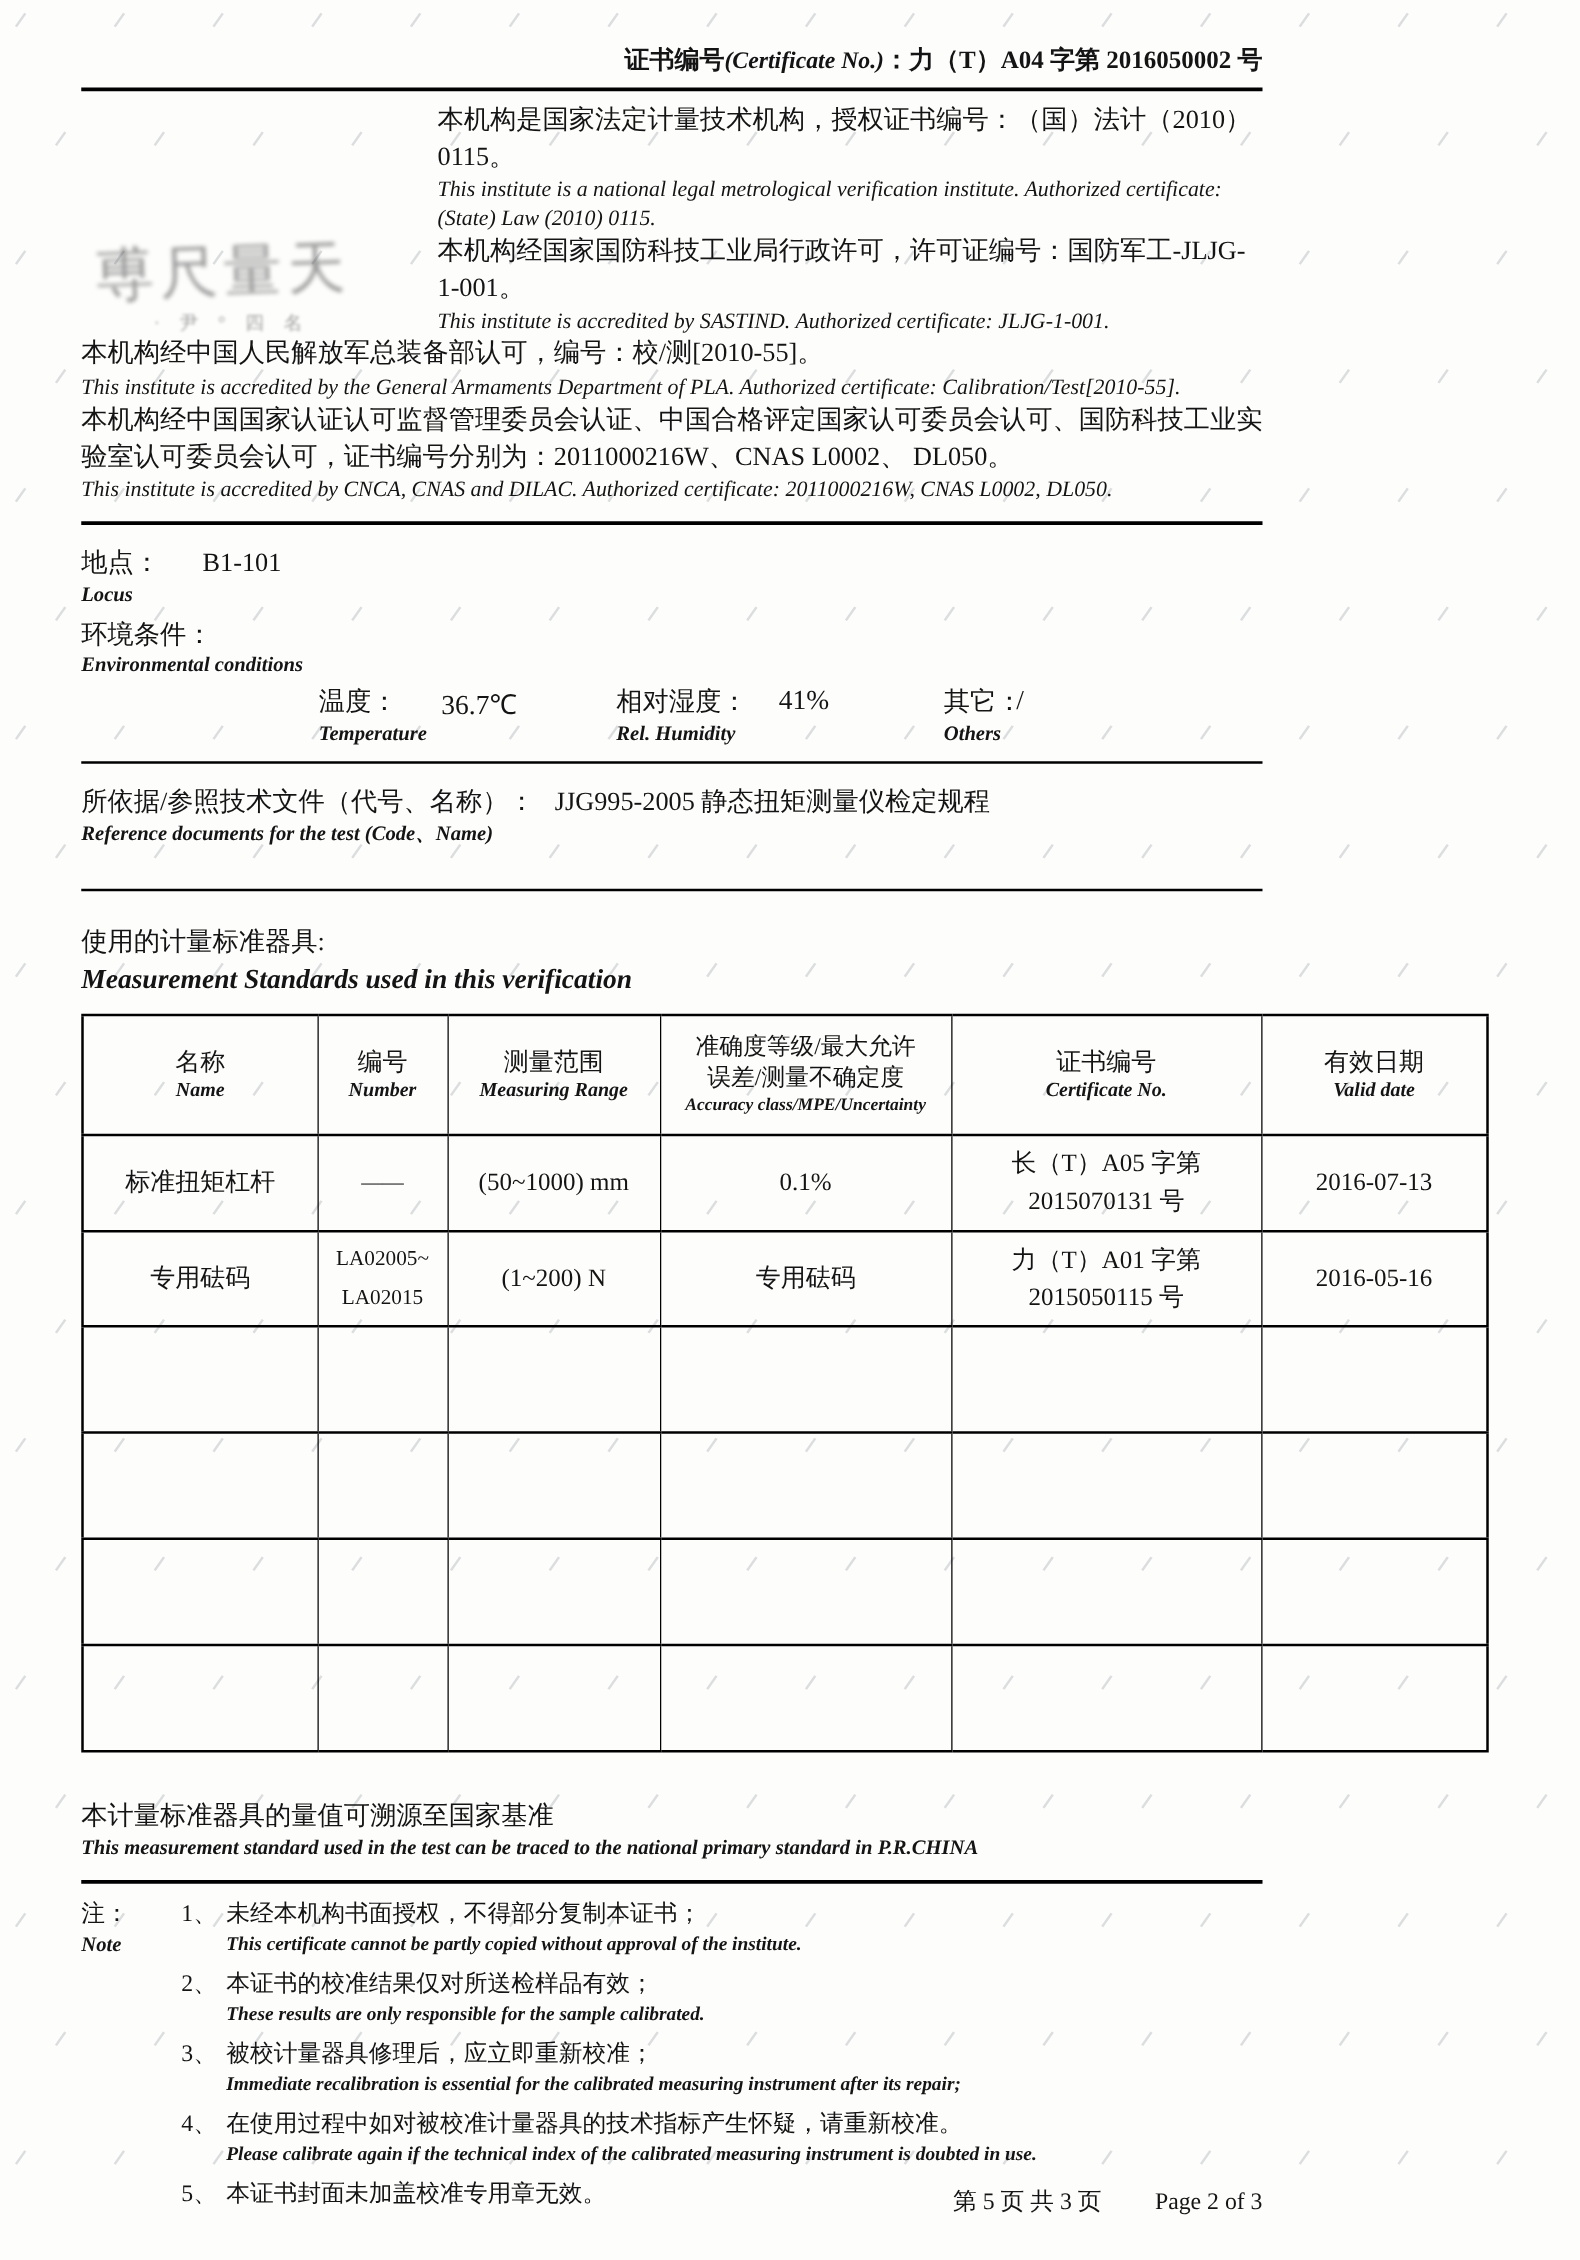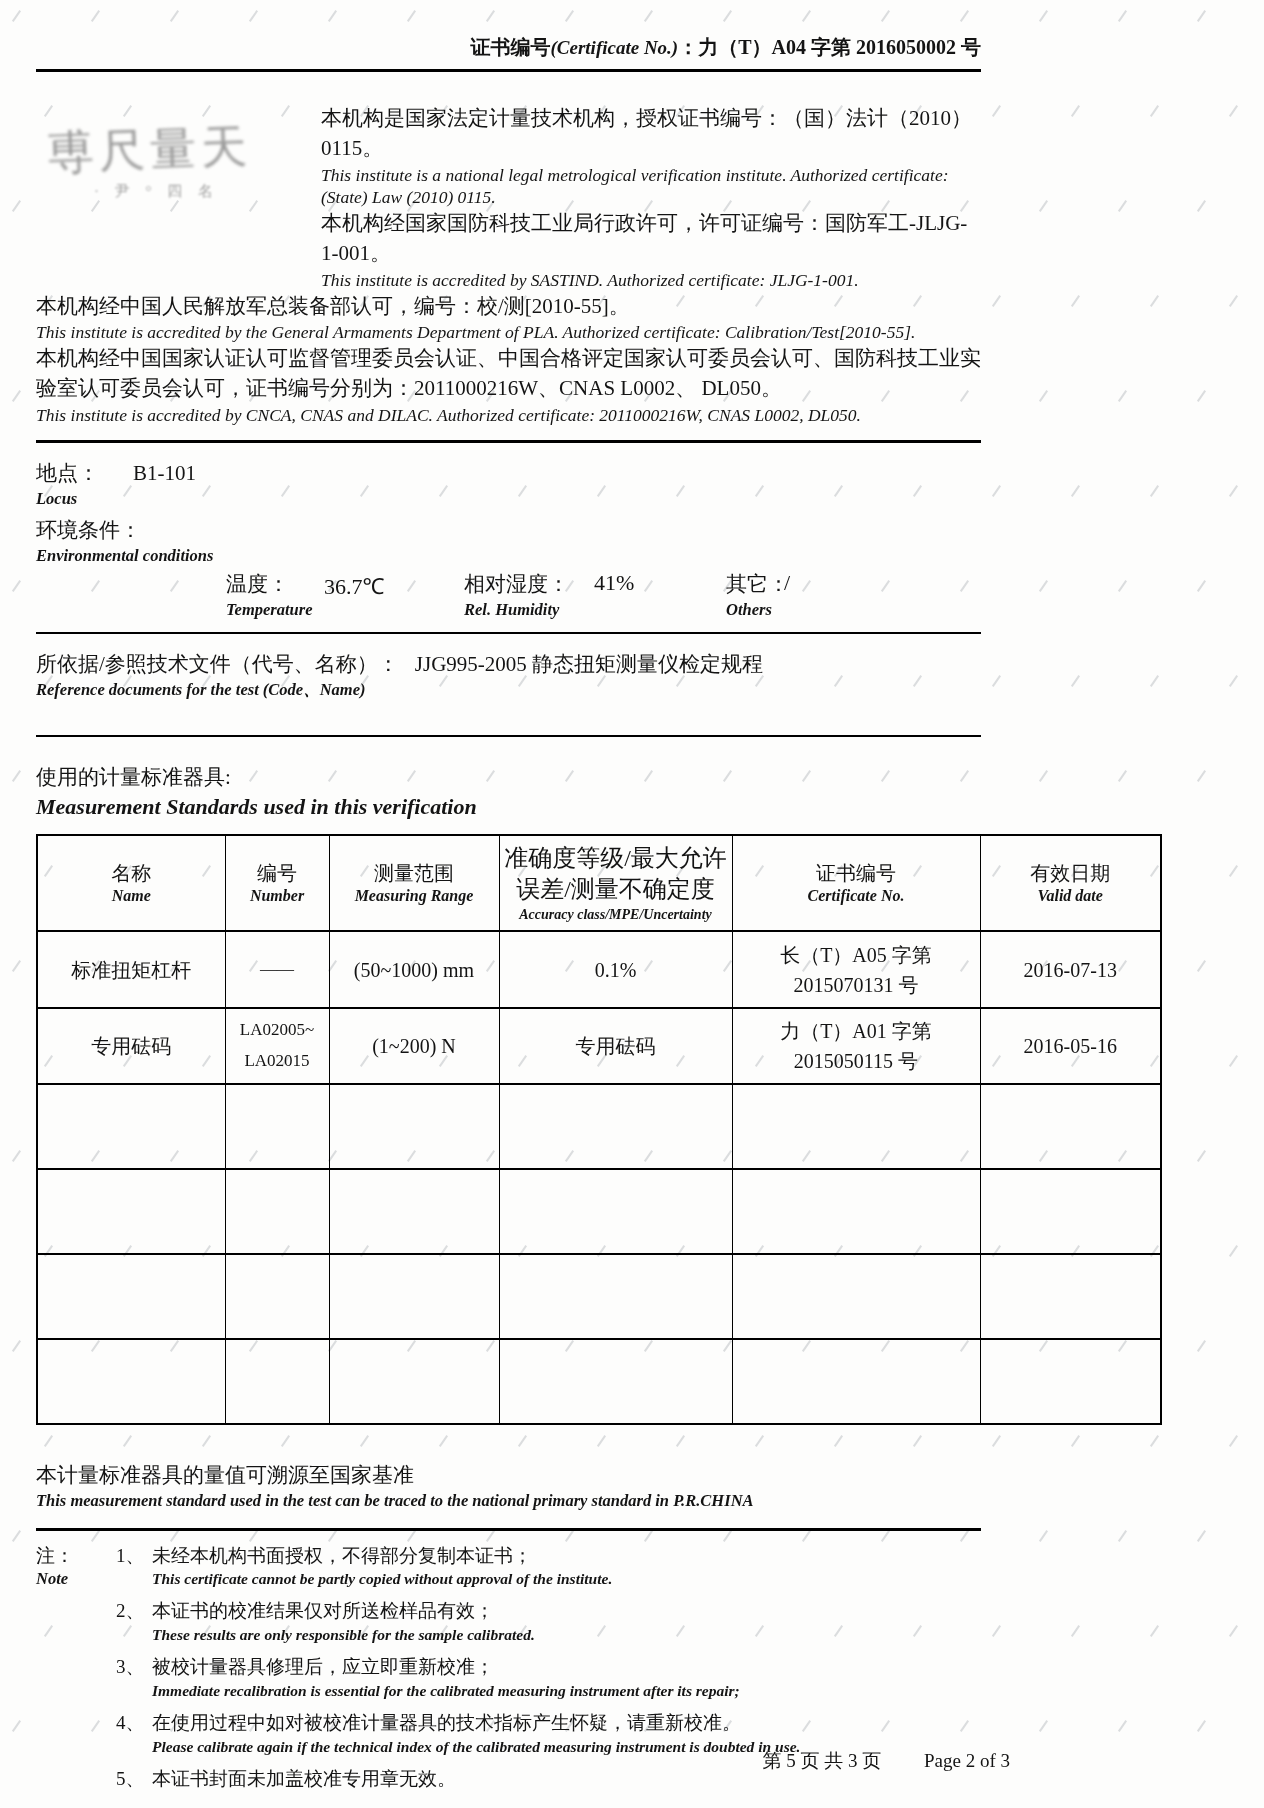--- a/index.html
+++ b/index.html
@@ -1,32 +1,32 @@
 <!DOCTYPE html>
 <html><head>
 <meta charset="utf-8">
 <style>
   html,body{margin:0;padding:0;background:#e8e8e8;}
   .page{position:relative;width:1264px;height:1808px;background:#fdfdfc;color:#141414;
         font-family:"Liberation Serif",serif;overflow:hidden;margin:0 auto;}
   .wm-layer{position:absolute;inset:0;z-index:0;pointer-events:none;}
   .wm{position:absolute;width:13px;height:2px;background:#9aa0a6;opacity:.35;transform:rotate(-55deg);}
-  .content{position:relative;z-index:1;padding-left:36px;}
+  .content{position:relative;z-index:1;padding-left:65px;}
   .rule{height:3px;background:#000;width:945px;border:0;margin:0;}
   .rule-thin{height:2px;background:#000;width:945px;border:0;margin:0;}
 
   .hdr{width:945px;text-align:right;padding-top:34px;font-size:20px;font-weight:bold;}
   .hdr .en{font-style:italic;font-weight:bold;font-size:19px;}
   .hdr-rule{margin-top:8px;}
 
   .cn{font-size:21px;line-height:1.42;margin:0;}
   .en{font-style:italic;font-size:17.5px;line-height:1.3;margin:0;}
   .en-b{font-style:italic;font-weight:bold;font-size:16.5px;line-height:1.25;margin:0;}
 
-  .intro{display:flex;margin-top:32px;width:945px;}
+  .intro{display:flex;margin-top:8px;width:945px;align-items:flex-end;}
   .stamp{width:285px;position:relative;}
   .stamp-l1{font-size:46px;letter-spacing:5px;color:#4a4a4a;filter:blur(1.6px);opacity:.55;
             transform:rotate(-2deg);margin:14px 0 0 12px;white-space:nowrap;}
   .stamp-l2{font-size:15px;color:#555;filter:blur(1.2px);opacity:.55;margin:2px 0 0 58px;letter-spacing:6px;}
   .intro-text{width:660px;}
   .fullw{width:945px;}
 
   .loc-line{margin-top:16px;}
   .loc-line .val{margin-left:34px;}
   .env-row{position:relative;height:62px;width:945px;margin-top:4px;}
@@ -37,21 +37,21 @@
   .ref-line .val{margin-left:16px;}
 
   .std-title{margin-top:26px;}
   table.std{border-collapse:collapse;table-layout:fixed;width:1124px;margin-top:14px;}
   table.std th,table.std td{border:1px solid #000;border-top-width:2px;border-bottom-width:2px;
       text-align:center;vertical-align:middle;padding:2px 4px;white-space:pre-line;overflow:hidden;}
   table.std{border:2px solid #000;}
   table.std th{font-weight:normal;height:90px;}
   table.std th .cn{font-size:20px;line-height:1.3;}
   table.std th .en-b{font-size:16px;}
-  table.std th.acc .cn{font-size:24px;}
+  table.std th.acc .cn{font-size:19px;}
   table.std th.acc .en-b{font-size:14px;}
   table.std td{font-size:20px;line-height:1.5;}
   table.std td:nth-child(2){font-size:17px;line-height:1.8;}
   tbody tr.r1{height:77px;} tbody tr.r2{height:76px;} tbody tr.re{height:85px;}
 
   .trace{margin-top:36px;}
   .notes-rule{margin-top:16px;height:3px;}
   .notes{display:flex;margin-top:12px;width:945px;}
   .notes-label{width:80px;}
   .notes-label .cn{font-size:19px;}

